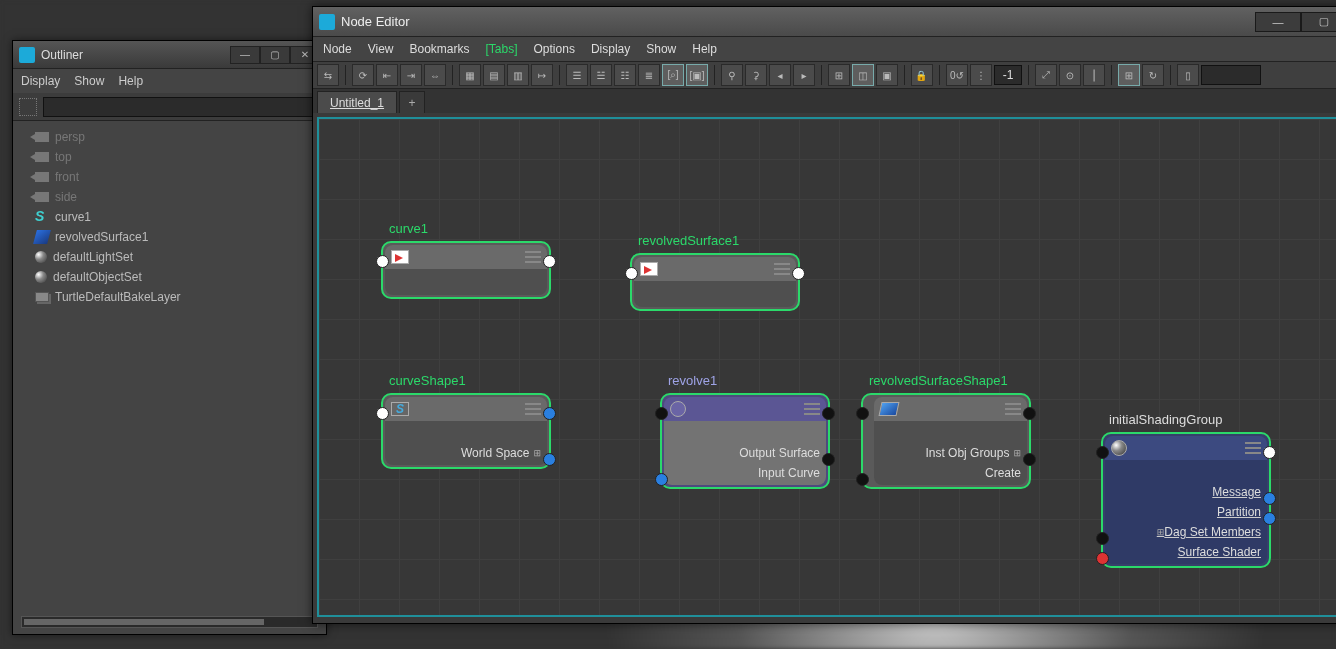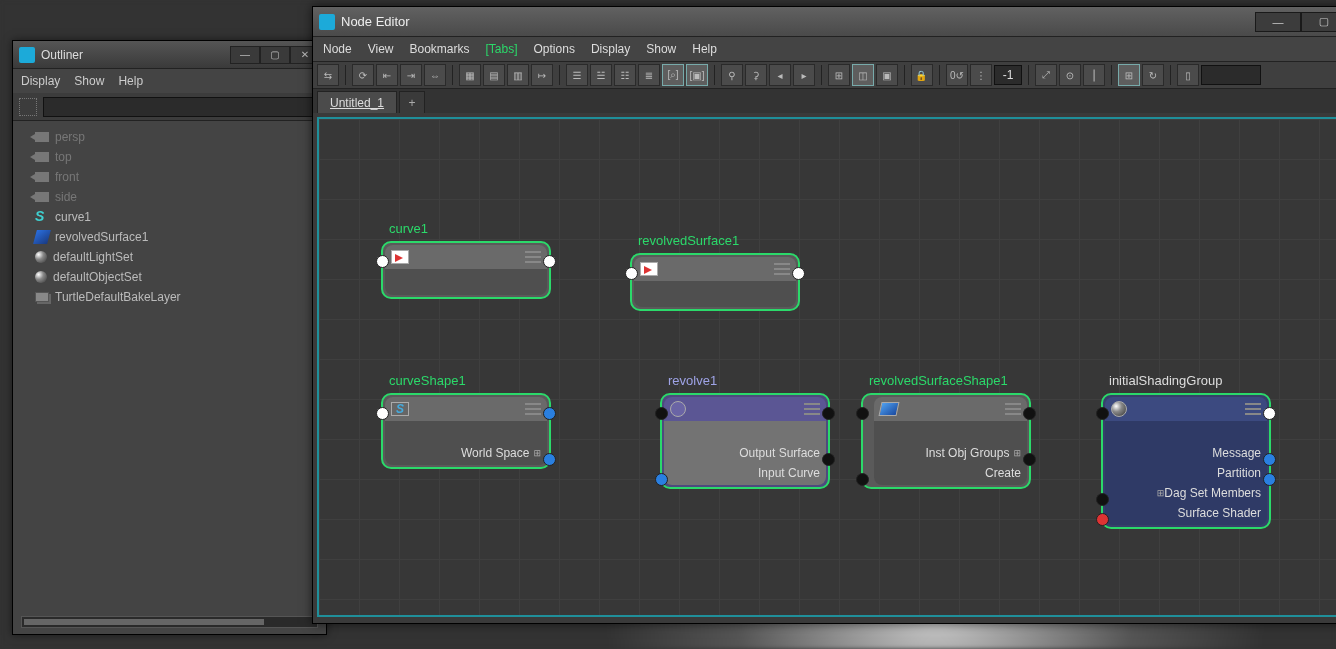--- a/index.html
+++ b/index.html
@@ -75,41 +75,41 @@
     linear-gradient(90deg,#3f3f3f 1px, transparent 1px);
   background-size:40px 40px;
 }
 
 
 .node {
   position:absolute; width:170px; border-radius:10px; padding:2px;
   background:#5a5a5a; border:2px solid #2bd96a;
 }
 .node.purple { background:#4e4a7e; border-color:#2bd96a;margin-left:39px; }
-.node.blue { background:#36406a; border-color:#2bd96a; }
+.node.blue { background:#36406a; border-color:#2bd96a;margin-top:39px; }
 .node .title { position:absolute; top:-22px; left:6px; color:#2bd96a; white-space:nowrap; font-size:13px;}
 .node.purple .title { color:#9ea3e6; }
 .node .head {
   height:24px; background:#6a6a6a; border-radius:8px 8px 0 0;
   display:flex; align-items:center; justify-content:space-between; padding:0 6px;
 }
 .node.purple .head { background:#5b5694; }
 .node.blue .head { background:#3c4a80; }
 .node .nicon { width:18px; height:14px; background:#eee; border:1px solid #aaa; position:relative; display:inline-block;}
 .node .nicon.arrow { background:#fff; }
 .node .nicon.arrow::after { content:""; position:absolute; left:3px; top:3px; width:0;height:0; border-top:4px solid transparent;border-bottom:4px solid transparent;border-left:8px solid #d33;}
 .node .nicon.scurve { background:#666; color:#4ad; font-style:italic; font-weight:bold; text-align:center; line-height:12px;}
 .node .nicon.rev { background:#6a64a5; border-radius:50%; width:16px;height:16px; }
 .node .nicon.surf2 { background:linear-gradient(135deg,#4fa0f0,#1a4aa0); transform:skewX(-12deg);}
 .node .nicon.ball2 { width:16px;height:16px;border-radius:50%;background:radial-gradient(circle at 30% 30%,#fff,#888 40%,#333);}
 .node .bars { width:16px; height:12px; display:flex; flex-direction:column; justify-content:space-between;}
 .node .bars span { height:2px; background:#888;}
 .node .body { background:#4f4f4f; border-radius:0 0 8px 8px; min-height:26px; padding:2px 0;}
 .node.purple .body { background:#737373; }
-.node.blue .body { background:#2f3a66; }
+.node.blue .body { background:#2f3a66;text-decoration:underline; }
 .node .row { height:20px; display:flex; align-items:center; padding:0 6px; color:#ddd; font-size:12px; position:relative;}
 .node .row.right { justify-content:flex-end; }
 .node .row.left { justify-content:flex-end; }
 .node .exp { font-size:9px; color:#aaa; margin-left:4px;}
 
 .port {
   width:13px; height:13px; border-radius:50%; background:#fff; position:absolute;
   border:1px solid #222;
 }
 .port.black { background:#111; }

